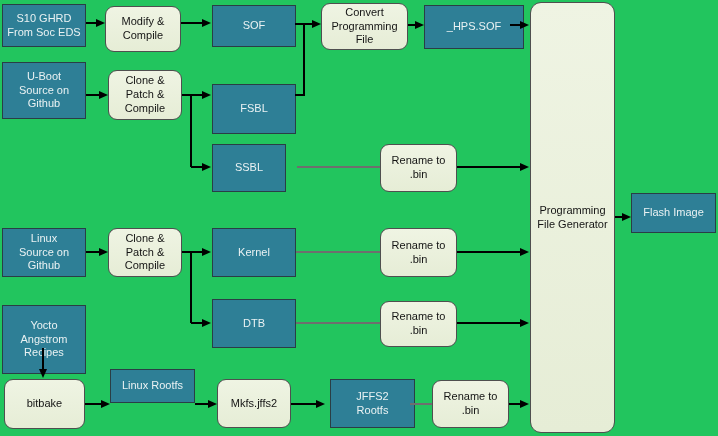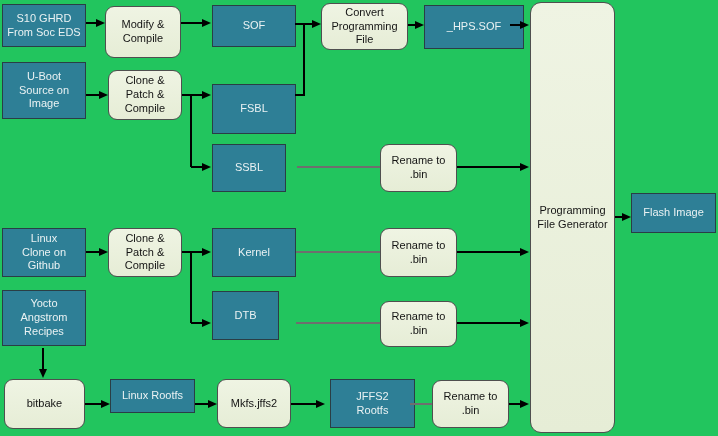--- a/index.html
+++ b/index.html
@@ -31,59 +31,59 @@
       border-left:4.5px solid transparent;border-right:4.5px solid transparent;
       border-top:9px solid var(--line-black);}
 </style>
 </head>
 <body>
 
 <div class="canvas">
 
   <div class="node teal" style="left:2px;top:4px;width:84px;height:43px">S10 GHRD
 From Soc EDS</div>
-  <div class="node light" style="left:105px;top:6px;width:76px;height:52px">Modify &amp;
+  <div class="node light" style="left:105px;top:6px;width:76px;height:46px">Modify &amp;
 Compile</div>
   <div class="node teal" style="left:212px;top:5px;width:84px;height:42px">SOF</div>
   <div class="node light" style="left:321px;top:3px;width:87px;height:47px">Convert
 Programming
 File</div>
   <div class="node teal" style="left:424px;top:5px;width:100px;height:44px">_HPS.SOF</div>
 
   <div class="node teal" style="left:2px;top:62px;width:84px;height:57px">U-Boot
 Source on
-Image</div>
+Github</div>
   <div class="node light" style="left:108px;top:70px;width:74px;height:50px">Clone &amp;
 Patch &amp;
 Compile</div>
   <div class="node teal" style="left:212px;top:84px;width:84px;height:50px">FSBL</div>
 
   <div class="node teal" style="left:212px;top:144px;width:74px;height:48px">SSBL</div>
   <div class="node light" style="left:380px;top:144px;width:77px;height:48px">Rename to
 .bin</div>
 
   <div class="node teal" style="left:2px;top:228px;width:84px;height:49px">Linux
-Clone on
+Source on
 Github</div>
   <div class="node light" style="left:108px;top:228px;width:74px;height:49px">Clone &amp;
 Patch &amp;
 Compile</div>
   <div class="node teal" style="left:212px;top:228px;width:84px;height:49px">Kernel</div>
   <div class="node light" style="left:380px;top:228px;width:77px;height:49px">Rename to
 .bin</div>
 
-  <div class="node teal" style="left:2px;top:290px;width:84px;height:56px">Yocto
+  <div class="node teal" style="left:2px;top:305px;width:84px;height:69px">Yocto
 Angstrom
 Recipes</div>
-  <div class="node teal" style="left:212px;top:291px;width:67px;height:49px">DTB</div>
+  <div class="node teal" style="left:212px;top:299px;width:84px;height:49px">DTB</div>
   <div class="node light" style="left:380px;top:301px;width:77px;height:46px">Rename to
 .bin</div>
 
   <div class="node light" style="left:4px;top:379px;width:81px;height:50px">bitbake</div>
-  <div class="node teal" style="left:110px;top:379px;width:85px;height:34px">Linux Rootfs</div>
+  <div class="node teal" style="left:110px;top:369px;width:85px;height:34px">Linux Rootfs</div>
   <div class="node light" style="left:217px;top:379px;width:74px;height:49px">Mkfs.jffs2</div>
   <div class="node teal" style="left:330px;top:379px;width:85px;height:49px">JFFS2
 Rootfs</div>
   <div class="node light" style="left:432px;top:380px;width:77px;height:48px">Rename to
 .bin</div>
 
   <div class="node light gen" style="left:530px;top:2px;width:85px;height:431px">Programming
 File Generator</div>
   <div class="node teal" style="left:631px;top:193px;width:85px;height:40px">Flash Image</div>
 

